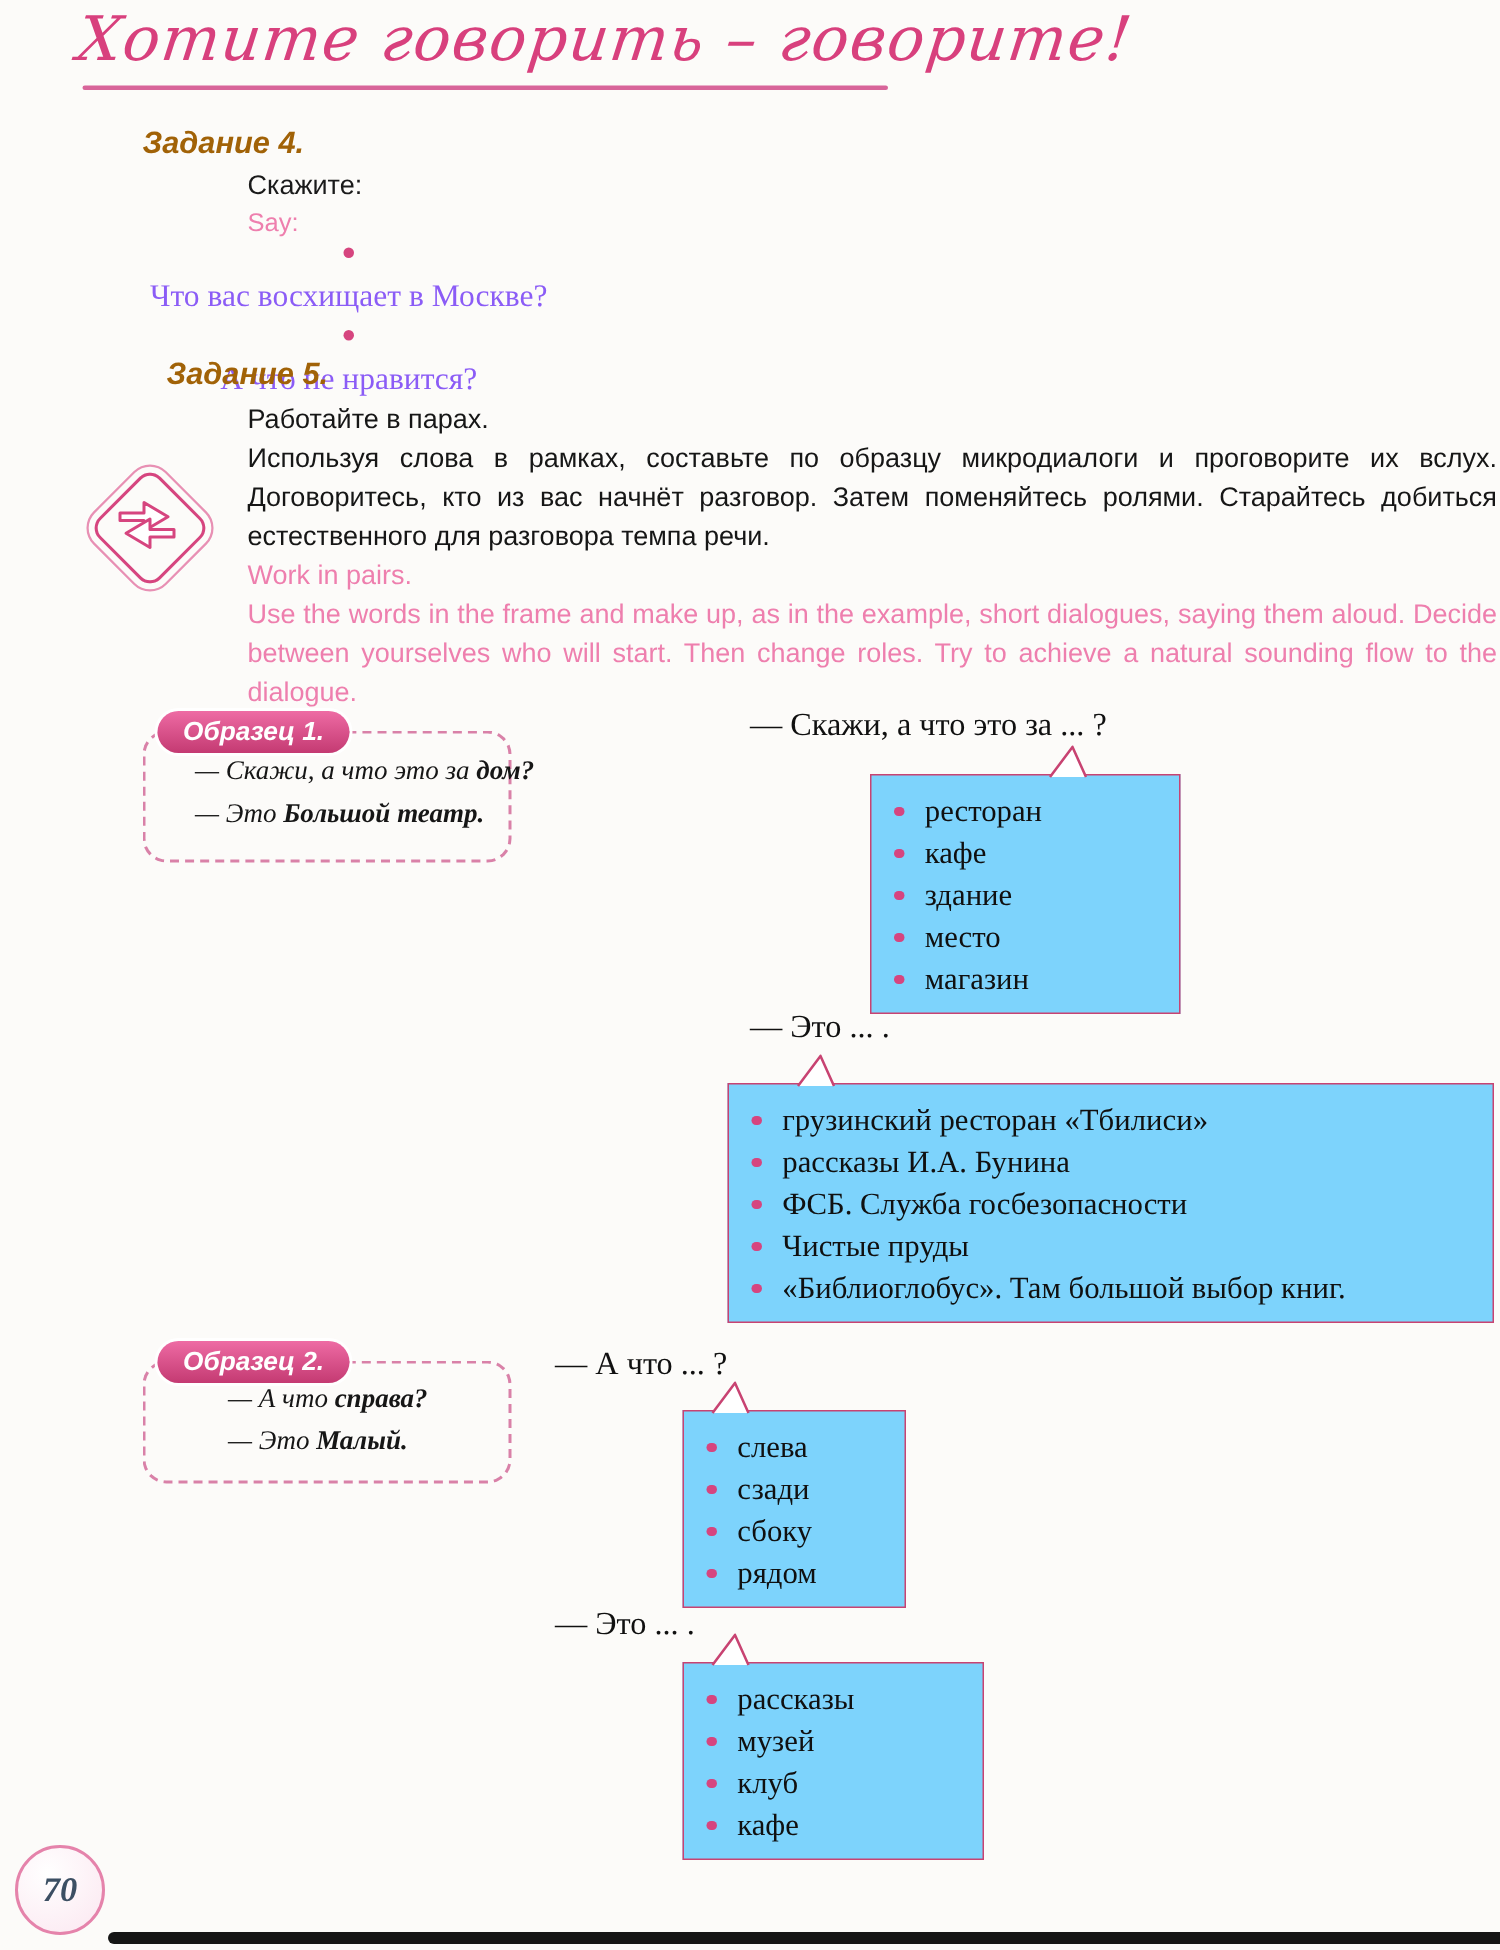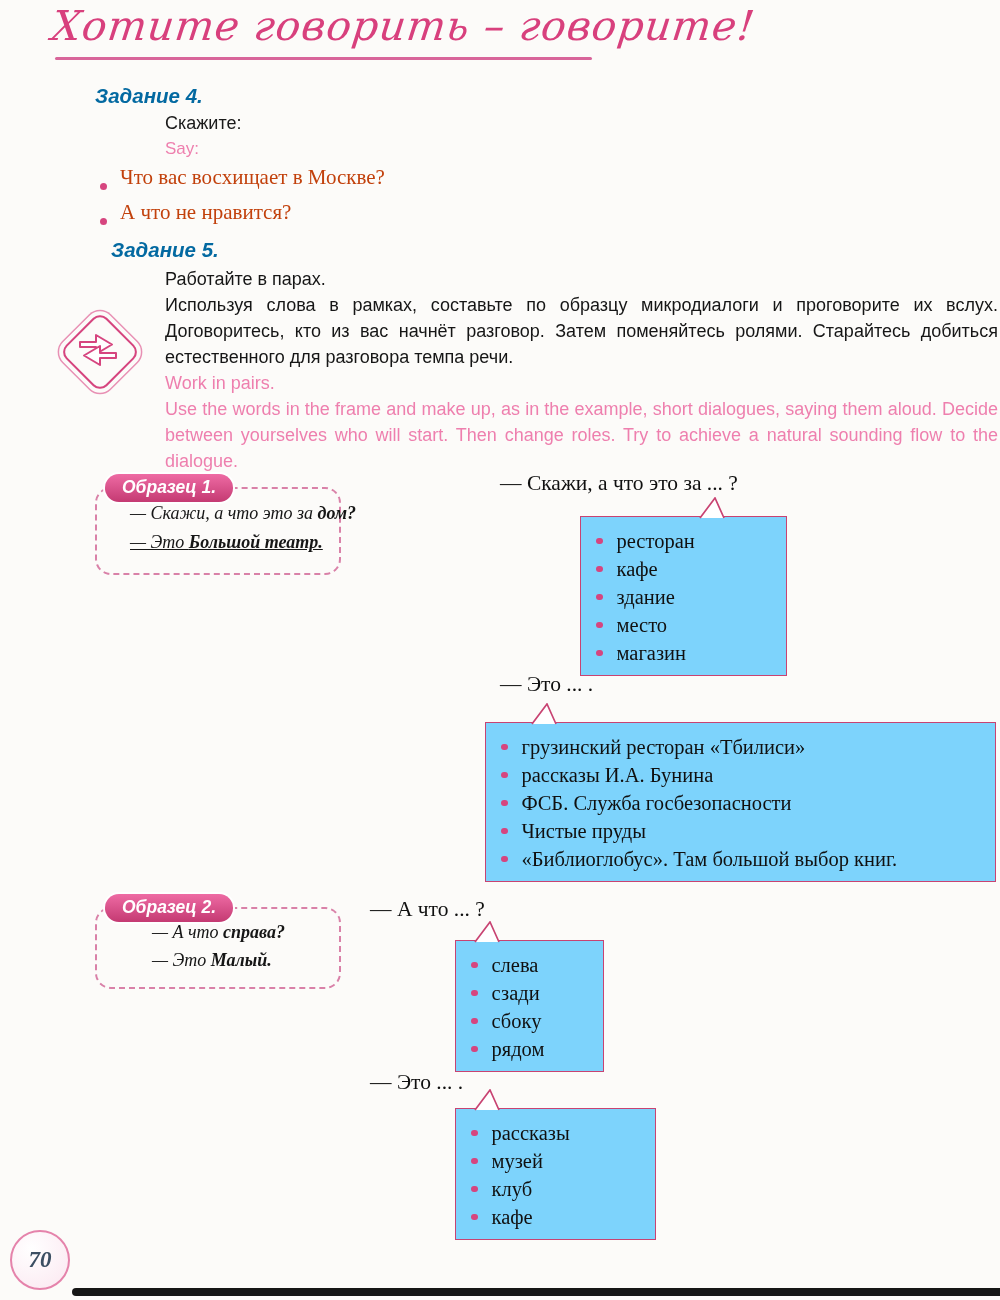--- a/index.html
+++ b/index.html
@@ -4,27 +4,27 @@
 <style>
   html,body{margin:0;padding:0;background:#e9e9e9;}
   .page{position:relative;width:1000px;height:1300px;background:#fcfbf9;overflow:hidden;
         font-family:"Liberation Sans",sans-serif;}
   
   .title{position:absolute;left:52px;top:2px;font:italic 41px "DejaVu Serif",serif;
          color:#d8407d;transform:skewX(-7deg);letter-spacing:1px;white-space:nowrap;}
   .title-underline{position:absolute;left:55px;top:57px;width:537px;height:2.5px;
          background:#d8659a;border-radius:2px;}
   
-  .tasklabel{position:absolute;font:bold italic 20.5px "Liberation Sans",sans-serif;color:#0369a1;}
+  .tasklabel{position:absolute;font:bold italic 20.5px "Liberation Sans",sans-serif;color:#a16207;}
   .say-ru{position:absolute;left:165px;top:113px;font-size:18px;color:#1a1a1a;}
   .say-en{position:absolute;left:165px;top:139px;font-size:17px;color:#ee7fae;}
   
   .qlist{position:absolute;left:100px;top:165px;list-style:none;margin:0;padding:0;}
-  .qlist li{display:flex;align-items:flex-end;gap:13px;margin-bottom:10px;
-            font:21px "Liberation Serif",serif;color:#c2410c;}
+  .qlist li{display:flex;align-items:center;gap:13px;margin-bottom:10px;
+            font:21px "Liberation Serif",serif;color:#8b5cf6;flex-direction:column;}
   .dot{width:7px;height:7px;border-radius:50%;background:#d6457f;flex:none;}
   
   .instr{position:absolute;left:165px;top:266px;width:833px;font-size:18px;line-height:26px;}
   .instr p{margin:0;text-align:justify;}
   .instr .ru{color:#161616;}
   .instr .en{color:#ee7fae;}
   
   .pairicon{position:absolute;left:56px;top:308px;width:84px;height:84px;}
   .diamond{position:absolute;left:15px;top:15px;width:54px;height:54px;border:2px solid #d6457f;
            border-radius:10px;transform:rotate(45deg);
@@ -95,21 +95,21 @@
       <polygon points="41,23 25,23 25,16 9,25.5 25,35 25,28 41,28" fill="#fff" stroke="#d6457f" stroke-width="2" stroke-linejoin="round"></polygon>
     </svg>
   </div>
 
   <div class="samplebox" style="left:95px;top:487px;width:242px;height:84px;">
     <span class="badge">Образец 1.</span>
   </div>
   <div class="dlg" style="left:130px;top:503px;">
     <span class="pre">— Скажи, а что это за </span><b>дом?</b>
   </div>
-  <div class="dlg" style="left:130px;top:532px;text-decoration:underline;">
+  <div class="dlg" style="left:130px;top:532px;">
     <span class="pre">— Это </span><b>Большой театр.</b>
   </div>
 
   <div class="qline" style="left:500px;top:471px;">— Скажи, а что это за ... ?</div>
 
   <div class="wordbox" style="left:580px;top:516px;width:178px;">
     <svg class="tail" style="left:118px;" viewBox="0 0 26 22">
       <polyline points="1,21 16,1 25,21" fill="#fff" stroke="#c84372" stroke-width="1.7"></polyline>
     </svg>
     <ul>

